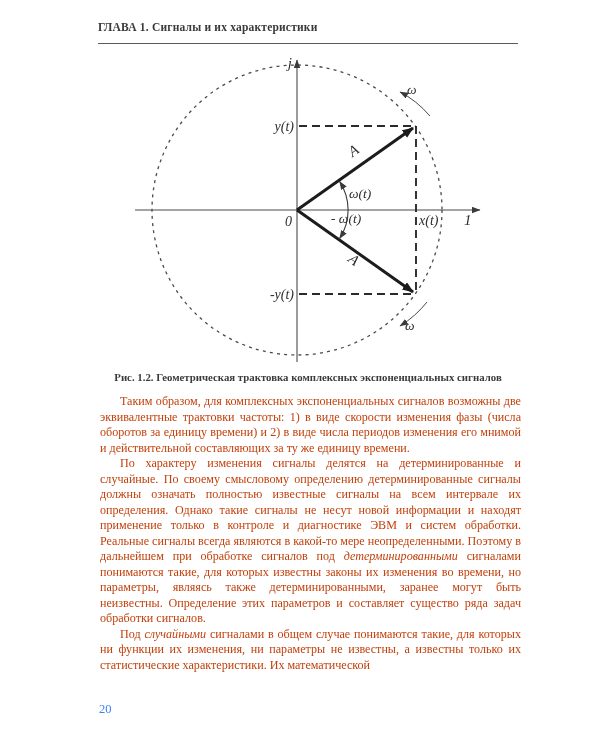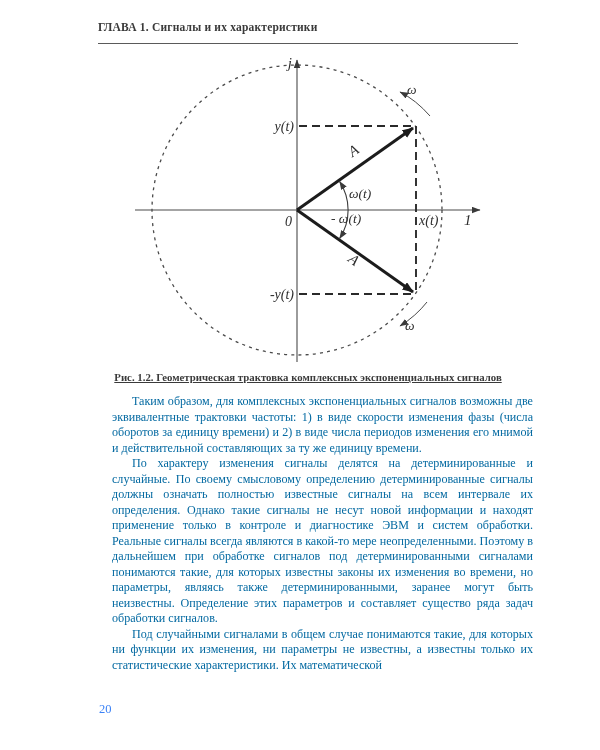--- a/index.html
+++ b/index.html
@@ -14,29 +14,29 @@
     font-size:11.5px;font-weight:bold;letter-spacing:.2px;color:#3a3a3a;
     padding-bottom:10px;border-bottom:1.4px solid #5a5a5a;
   }
   
   #figure{position:absolute;left:128px;top:52px;width:370px;height:316px;}
   #figure svg{display:block;}
   .fig-label{font-family:"Liberation Serif","DejaVu Serif",serif;font-style:italic;fill:#2e2e2e;}
   
   #caption{
     position:absolute;left:90px;top:371px;width:436px;text-align:center;
-    font-size:10.8px;font-weight:bold;color:#3a3a3a;text-decoration:underline;
+    font-size:10.8px;font-weight:bold;color:#3a3a3a;
   }
   
   #body-text{
-    position:absolute;left:112px;top:394px;width:421px;
-    font-size:12.1px;line-height:15.5px;text-align:justify;color:#0369a1;
+    position:absolute;left:100px;top:394px;width:421px;
+    font-size:12.1px;line-height:15.5px;text-align:justify;color:#c2410c;
   }
   #body-text p.para{margin:0;text-indent:20px;}
-  #body-text span.it{}
+  #body-text span.it{font-style:italic;}
   
   #page-number{
     position:absolute;left:99px;top:702px;font-size:12.5px;color:#3b82f6;
   }
 </style>
 </head>
 <body>
 
 <div id="page">
 

